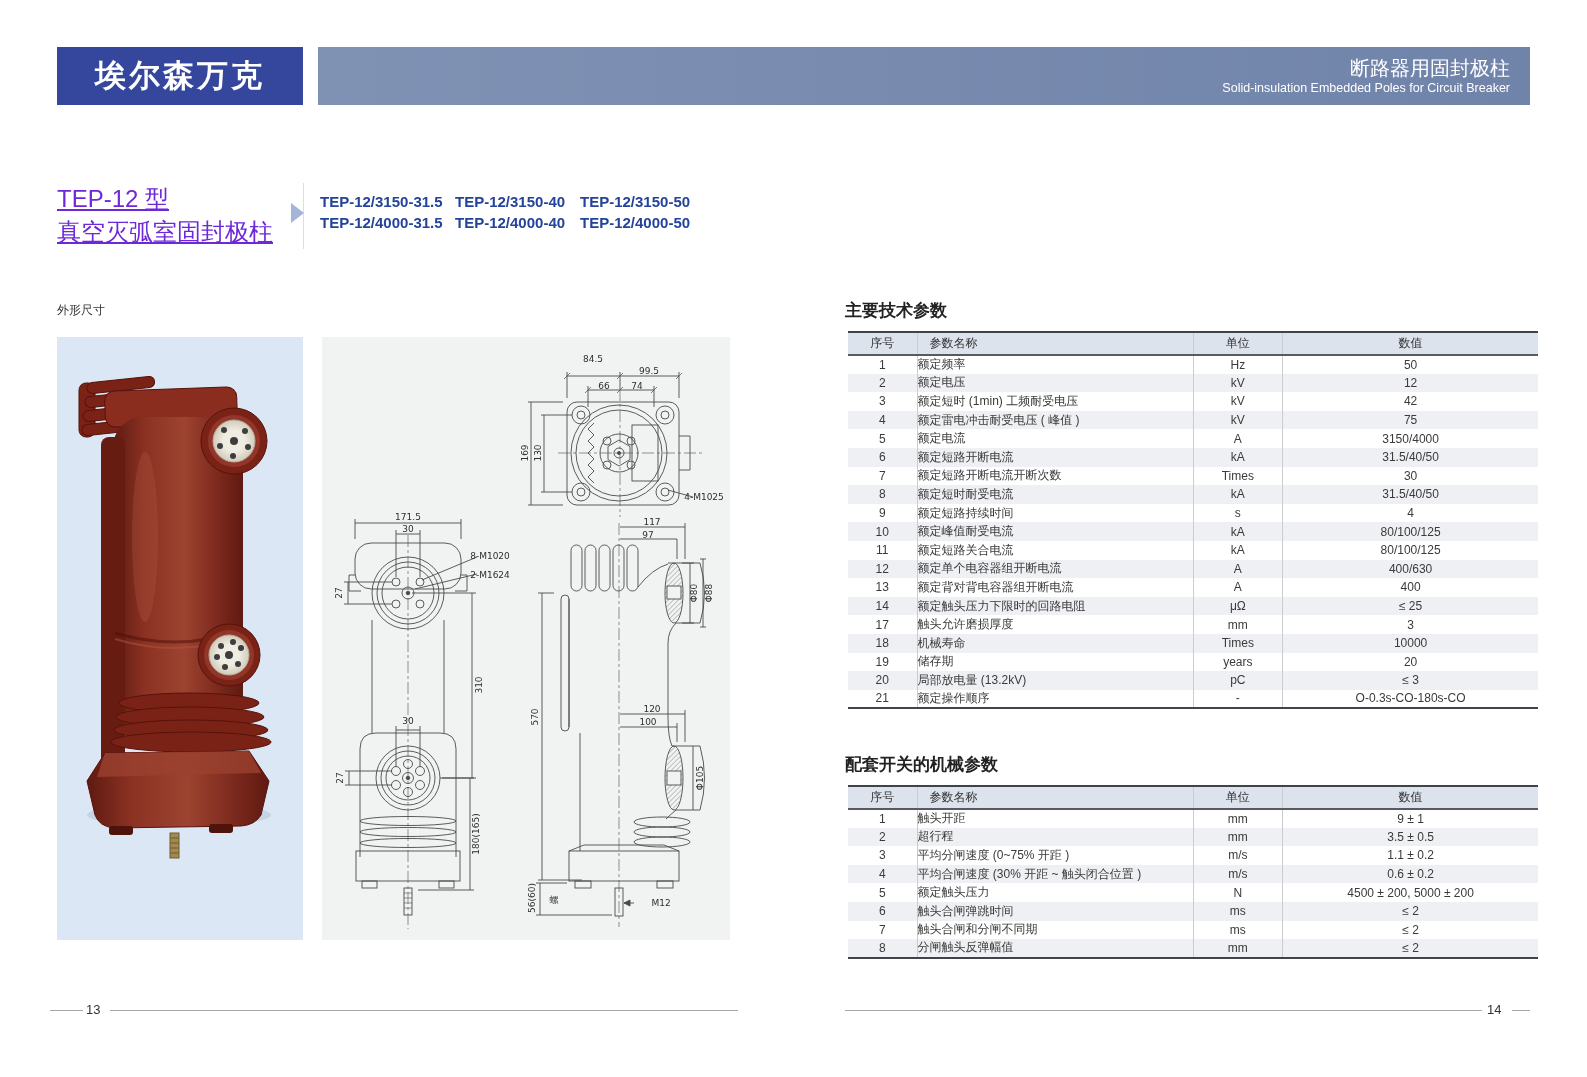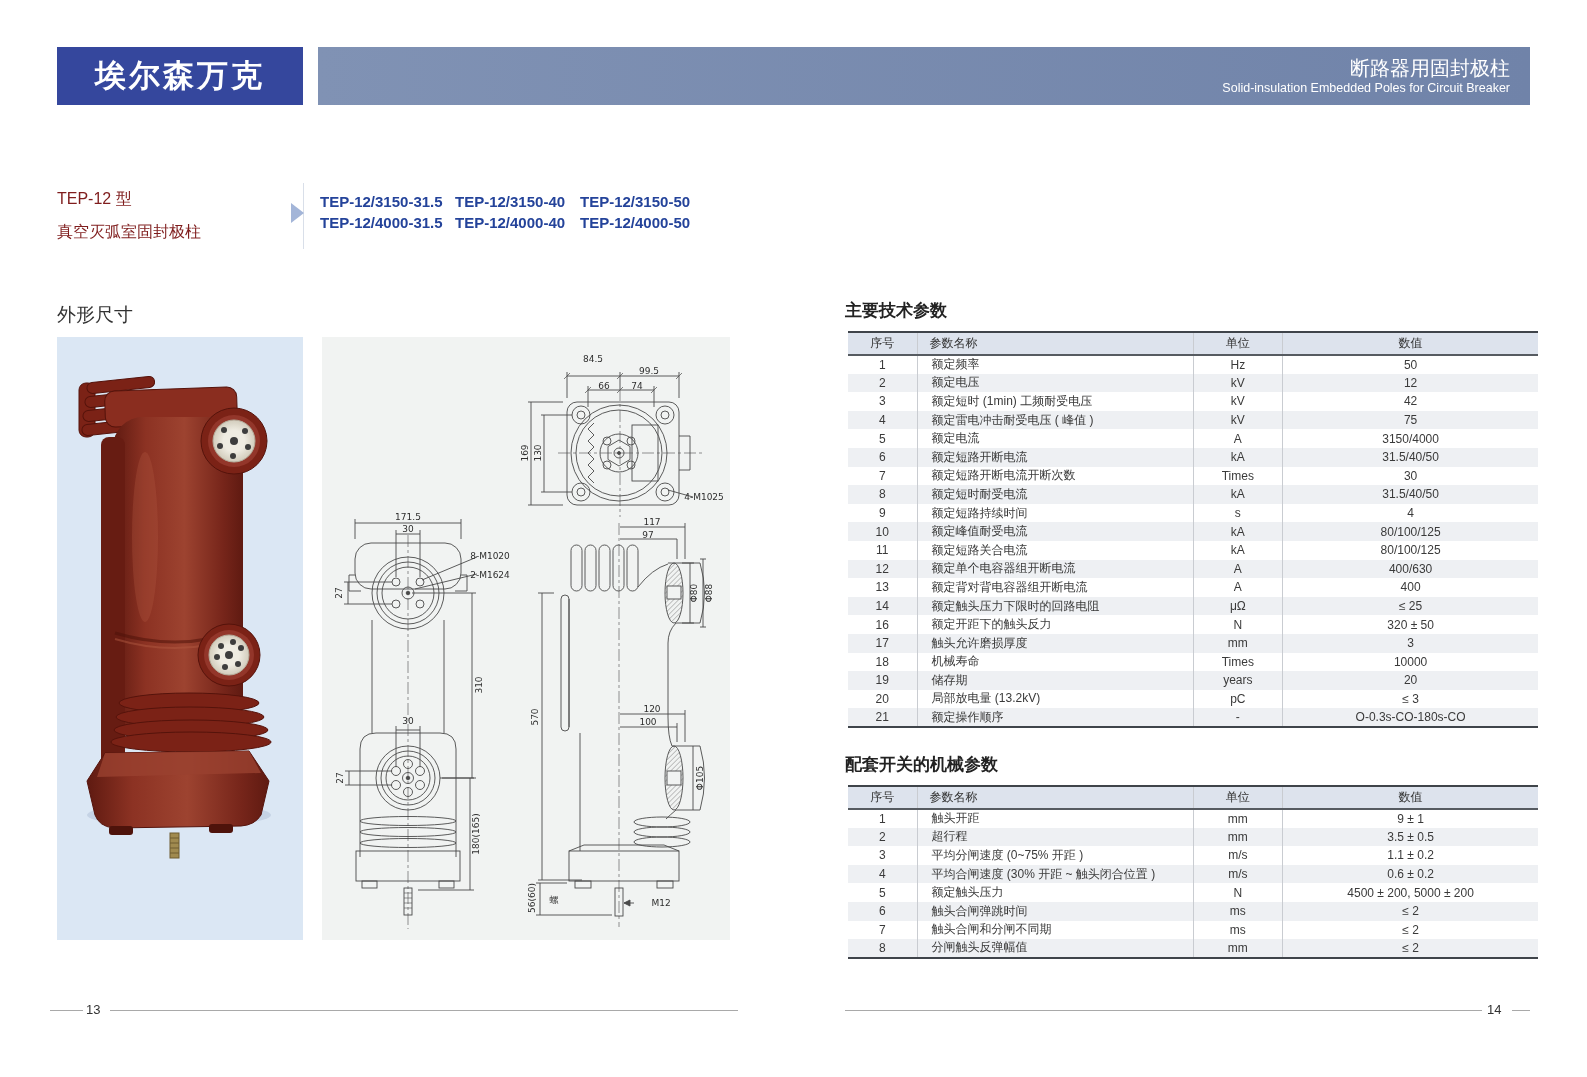--- a/index.html
+++ b/index.html
@@ -12,29 +12,29 @@
         display:flex;align-items:center;justify-content:center;font-size:31px;font-weight:bold;
         letter-spacing:3px;}
   .banner{left:318px;top:47px;width:1212px;height:58px;
           background:linear-gradient(90deg,#8092b4,#7083a9);color:#fff;
           display:flex;flex-direction:column;justify-content:center;align-items:flex-end;
           padding-right:20px;box-sizing:border-box;}
   .banner .cn{font-size:20px;line-height:24px;}
   .banner .en{font-size:12.5px;line-height:16px;}
 
   
-  .series-name{left:57px;top:182px;color:#7f1d1d;font-size:16px;line-height:33px;font-weight:500;}
+  .series-name{left:57px;top:182px;color:#6d28d9;font-size:24px;line-height:33px;font-weight:500;text-decoration:underline;}
   .v-divider{left:303px;top:183px;width:1px;height:66px;background:#d9dfe9;}
   .arrow-tri{left:291px;top:203px;width:0;height:0;border-top:10px solid transparent;
              border-bottom:10px solid transparent;border-left:13px solid #a3b5d8;}
   .models{left:320px;top:193px;display:grid;grid-template-columns:135px 125px 120px;
           grid-auto-rows:21px;color:#24439a;font-size:15px;font-weight:bold;}
 
   
-  .outline-label{left:57px;top:302px;font-size:19px;color:#333;}
+  .outline-label{left:57px;top:302px;font-size:12px;color:#333;}
   .tbl-heading{font-size:17px;color:#222;font-weight:600;}
 
   
   .photo-panel{left:57px;top:337px;width:246px;height:603px;background:#dbe7f4;}
   .drawing-panel{left:322px;top:337px;width:408px;height:603px;background:#f1f3f2;}
   .drawing-panel svg{position:absolute;left:0;top:0;}
   #dim-labels{position:absolute;left:0;top:0;width:100%;height:100%;}
   .dim{position:absolute;font-size:9px;color:#2e2e2e;white-space:nowrap;
        transform:translate(-50%,-50%);font-family:"DejaVu Sans",sans-serif;}
   .dim.rot{transform:translate(-50%,-50%) rotate(-90deg);}
@@ -44,21 +44,21 @@
   table.spec col.c1{width:10%;} table.spec col.c2{width:40%;}
   table.spec col.c3{width:13%;} table.spec col.c4{width:37%;}
   table.spec thead tr{height:23px;background:#dde3ed;}
   table.spec thead th{font-weight:400;color:#333;border-top:2px solid #3f444a;
                       border-bottom:2px solid #565b61;text-align:center;padding:0;}
   table.spec thead th:nth-child(2){text-align:left;padding-left:12px;}
   table.spec tbody tr{height:18.6px;}
   table.spec tbody tr:nth-child(even){background:#eef0f3;}
   table.spec tbody tr:last-child td{border-bottom:2px solid #3f444a;margin-top:13px;}
   table.spec td{padding:0;text-align:center;}
-  table.spec td:nth-child(2){text-align:left;padding-left:14px;}
+  table.spec td:nth-child(2){text-align:left;}
   table.spec td:not(:first-child),table.spec th:not(:first-child){border-left:1px solid #c9ccd1;}
 
   
   .fline{height:1px;background:#a9a9a9;top:1010px;}
   .pageno{top:1002px;font-size:13px;color:#333;}
 </style>
 </head>
 <body>
 
 <div class="page">
@@ -407,26 +407,20 @@
             <td>A</td>
             <td>400</td>
           </tr>
           <tr>
             <td>14</td>
             <td>额定触头压力下限时的回路电阻</td>
             <td>μΩ</td>
             <td>≤ 25</td>
           </tr>
           <tr>
-            <td>16</td>
-            <td>额定开距下的触头反力</td>
-            <td>N</td>
-            <td>320 ± 50</td>
-          </tr>
-          <tr>
             <td>17</td>
             <td>触头允许磨损厚度</td>
             <td>mm</td>
             <td>3</td>
           </tr>
           <tr>
             <td>18</td>
             <td>机械寿命</td>
             <td>Times</td>
             <td>10000</td>

